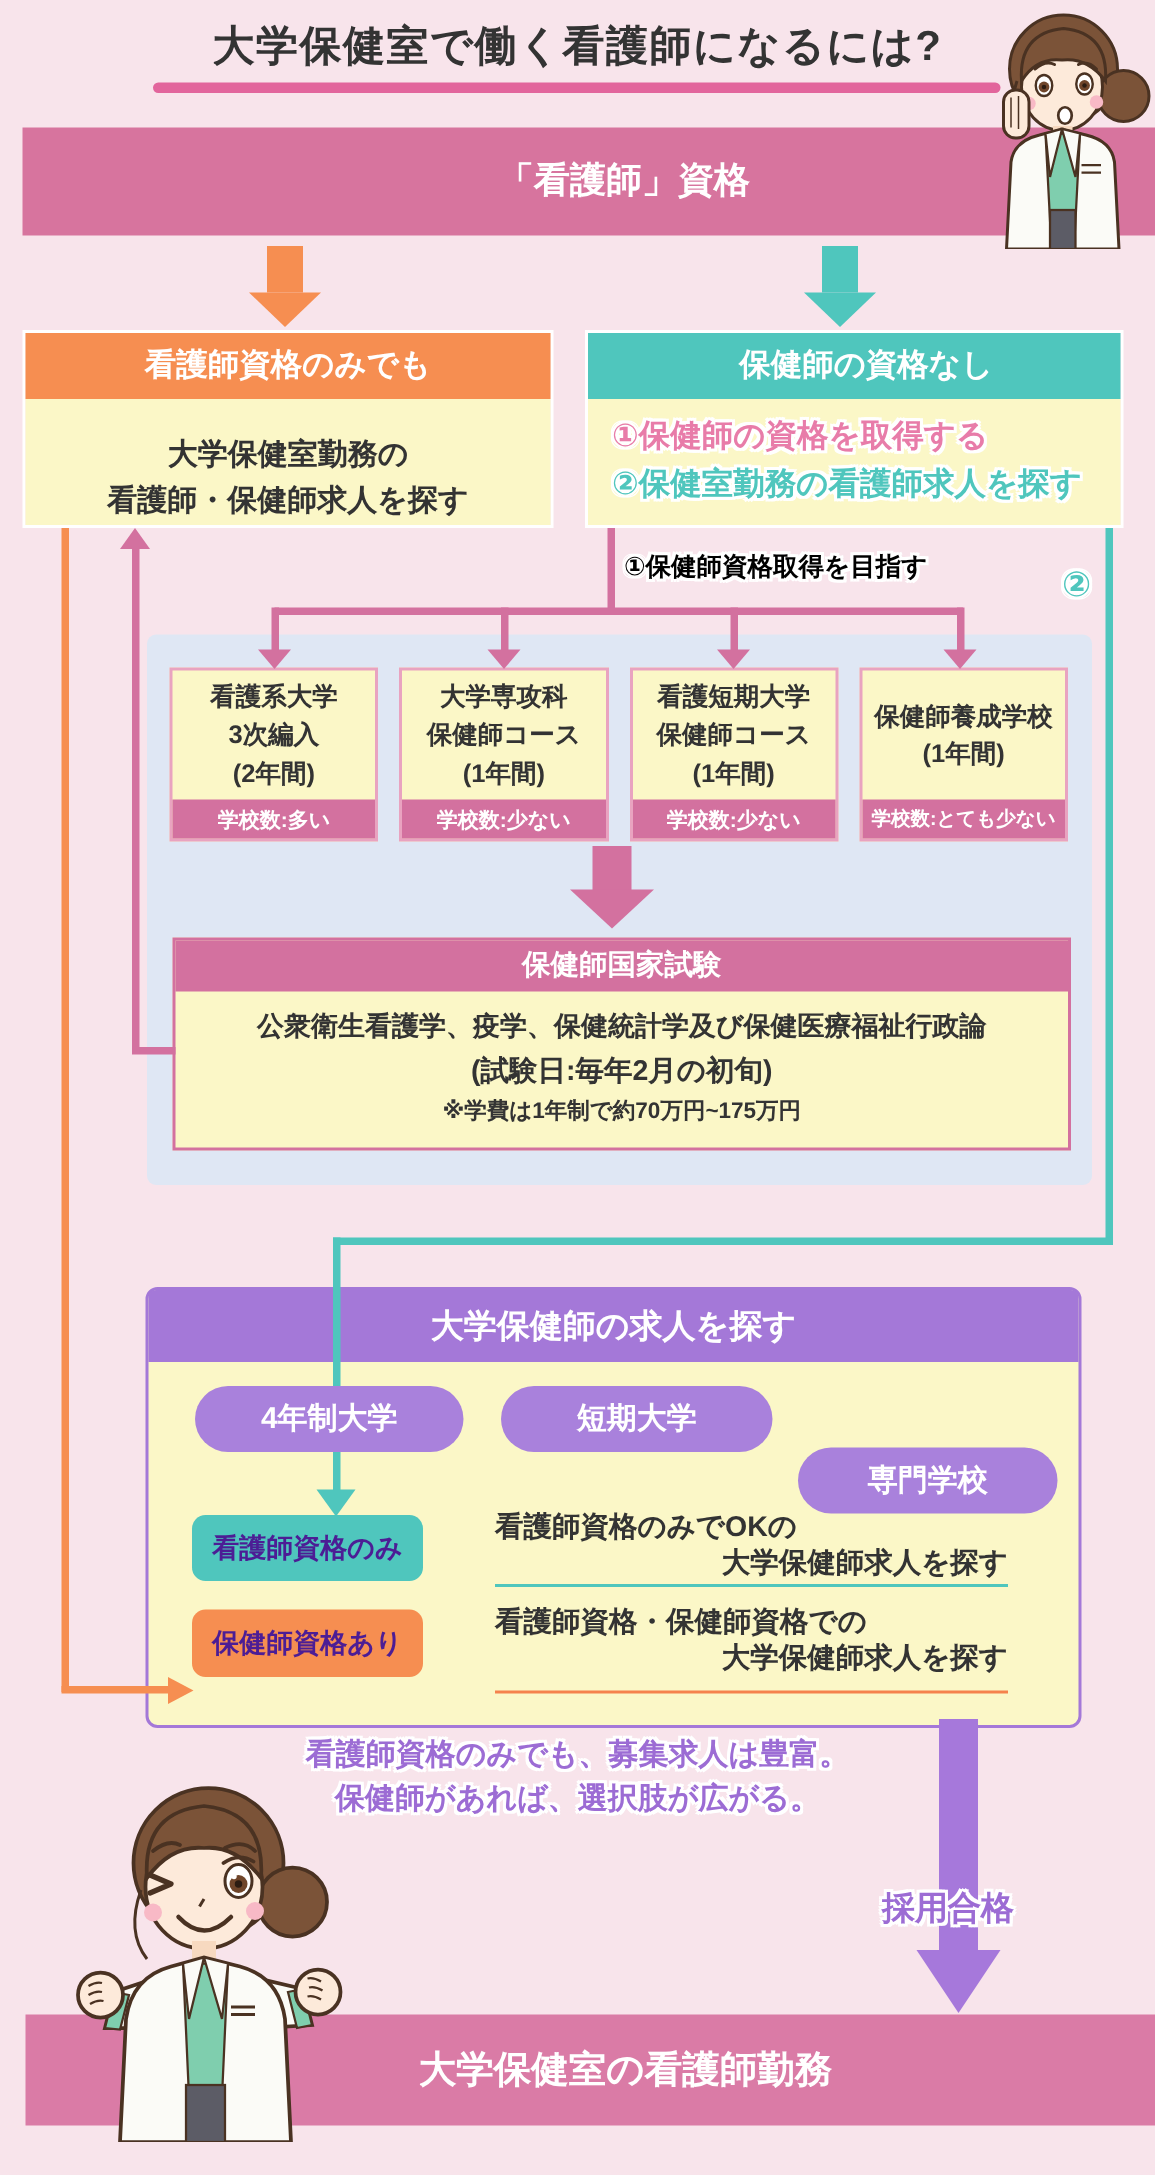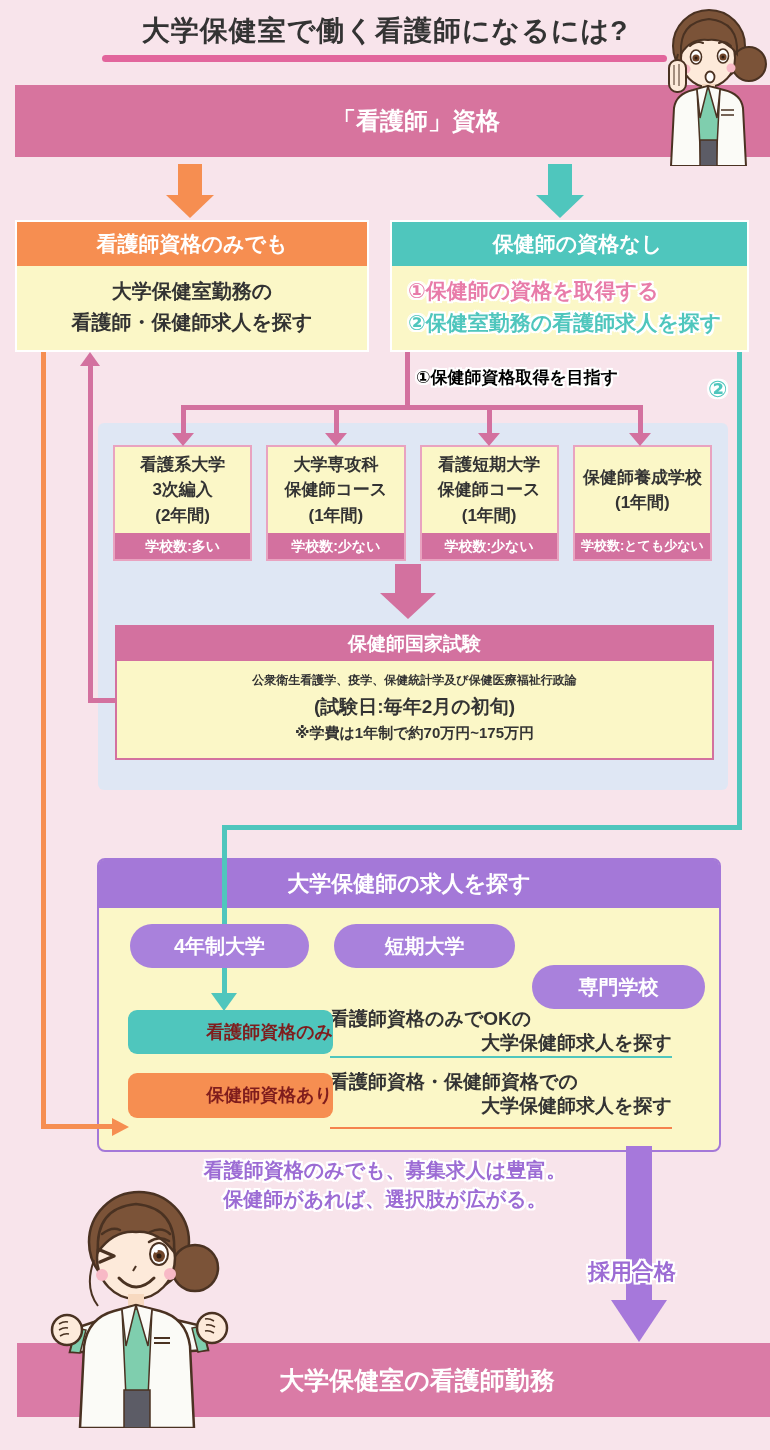--- a/index.html
+++ b/index.html
@@ -14,22 +14,22 @@
   .tri{width:0;height:0;}
   .box{border:2px solid #fff;}
   .hdr{text-align:center;color:#fff;}
   .body-yellow{background:#fbf7c7;}
   .school{flex:1;border:2px solid #e9a3c0;background:#fbf7c7;display:flex;flex-direction:column;}
   .school-main{height:86px;display:flex;flex-direction:column;justify-content:center;
                font-size:17px;line-height:1.5;text-align:center;}
   .school-count{height:26px;line-height:26px;background:#d3719f;color:#fff;font-size:14px;text-align:center;}
   .pill{position:absolute;height:44px;border-radius:22px;background:#a981dc;color:#fff;
         font-size:20px;line-height:44px;text-align:center;z-index:3;}
-  .tagpill{position:absolute;left:128px;width:205px;height:44px;border-radius:9px;color:#7f1d1d;
-        font-size:18px;line-height:44px;text-align:right;z-index:3;}
+  .tagpill{position:absolute;left:128px;width:154px;height:44px;border-radius:9px;color:#4c1d95;
+        font-size:18px;line-height:44px;text-align:center;z-index:3;}
   .opt-line1{text-align:left;}
   .opt-line2{text-align:right;}
   svg{display:block;}
 </style>
 </head>
 <body>
 
 <div class="page">
 
   <div class="abs ctr" style="left:0;top:12px;width:770px;font-size:28px;letter-spacing:1px;">大学保健室で働く看護師になるには?</div>
@@ -37,21 +37,21 @@
 
   <div class="abs ctr white" style="left:15px;top:85px;width:738px;height:72px;background:#d7749e;font-size:24px;line-height:72px;z-index:1;">「看護師」資格</div>
 
   <div class="abs" style="left:178px;top:164px;width:24px;height:31px;background:#f68e51;"></div>
   <div class="abs tri" style="left:166px;top:195px;border-left:24px solid transparent;border-right:24px solid transparent;border-top:23px solid #f68e51;"></div>
   <div class="abs" style="left:548px;top:164px;width:24px;height:31px;background:#4fc6bd;"></div>
   <div class="abs tri" style="left:536px;top:195px;border-left:24px solid transparent;border-right:24px solid transparent;border-top:23px solid #4fc6bd;"></div>
 
   <div class="abs box" style="left:15px;top:220px;width:350px;z-index:1;">
     <div class="hdr" style="height:44px;line-height:44px;background:#f68e51;font-size:21px;">看護師資格のみでも</div>
-    <div class="body-yellow ctr" style="height:84px;padding-top:10px;font-size:20px;line-height:1.55;box-sizing:border-box;">
+    <div class="body-yellow ctr" style="height:84px;padding-top:22px;font-size:20px;line-height:1.55;box-sizing:border-box;">
       <div>大学保健室勤務の</div>
       <div>看護師・保健師求人を探す</div>
     </div>
   </div>
 
   <div class="abs box" style="left:390px;top:220px;width:355px;z-index:1;">
     <div class="hdr" style="height:44px;line-height:44px;background:#4fc6bd;font-size:21px;padding-left:16px;">保健師の資格なし</div>
     <div class="body-yellow" style="height:84px;padding:9px 0 0 16px;font-size:21px;line-height:1.5;box-sizing:border-box;">
       <div class="outl" style="color:#e87ca9;">①保健師の資格を取得する</div>
       <div class="outl" style="color:#4fc6bd;">②保健室勤務の看護師求人を探す</div>
@@ -120,21 +120,21 @@
       <div class="school-count" style="font-size:13px;">学校数:とても少ない</div>
     </div>
   </div>
 
   <div class="abs" style="left:395px;top:564px;width:26px;height:30px;background:#d3719f;z-index:1;"></div>
   <div class="abs tri" style="left:380px;top:593px;border-left:28px solid transparent;border-right:28px solid transparent;border-top:26px solid #d3719f;z-index:1;"></div>
 
   <div class="abs" style="left:115px;top:625px;width:595px;border:2px solid #d3719f;background:#fbf7c7;z-index:1;">
     <div class="hdr" style="height:34px;line-height:34px;background:#d3719f;font-size:19px;">保健師国家試験</div>
     <div class="ctr" style="padding:11px 0 15px;">
-      <div style="font-size:12px;">公衆衛生看護学、疫学、保健統計学及び保健医療福祉行政論</div>
+      <div style="font-size:18px;">公衆衛生看護学、疫学、保健統計学及び保健医療福祉行政論</div>
       <div style="font-size:19px;margin-top:5px;">(試験日:毎年2月の初旬)</div>
       <div style="font-size:15px;margin-top:4px;">※学費は1年制で約70万円~175万円</div>
     </div>
   </div>
 
   <div class="abs" style="left:97px;top:858px;width:620px;height:290px;border:2px solid #a478d8;background:#fbf7c7;border-radius:8px;box-sizing:content-box;z-index:1;">
     <div class="hdr" style="height:48px;line-height:48px;background:#a478d8;font-size:22px;border-radius:5px 5px 0 0;">大学保健師の求人を探す</div>
   </div>
 
   <div class="pill" style="left:130px;top:924px;width:179px;">4年制大学</div>

